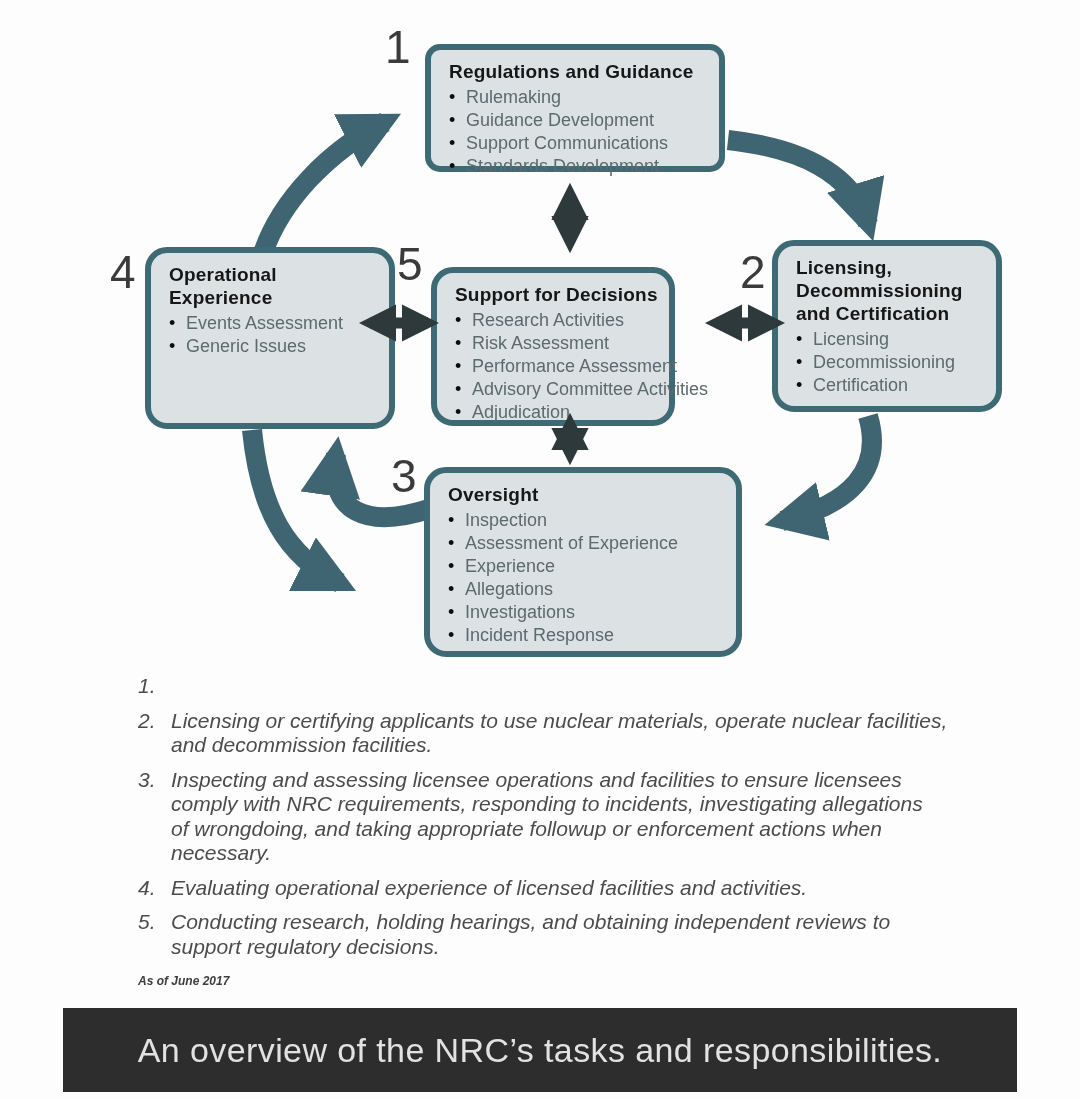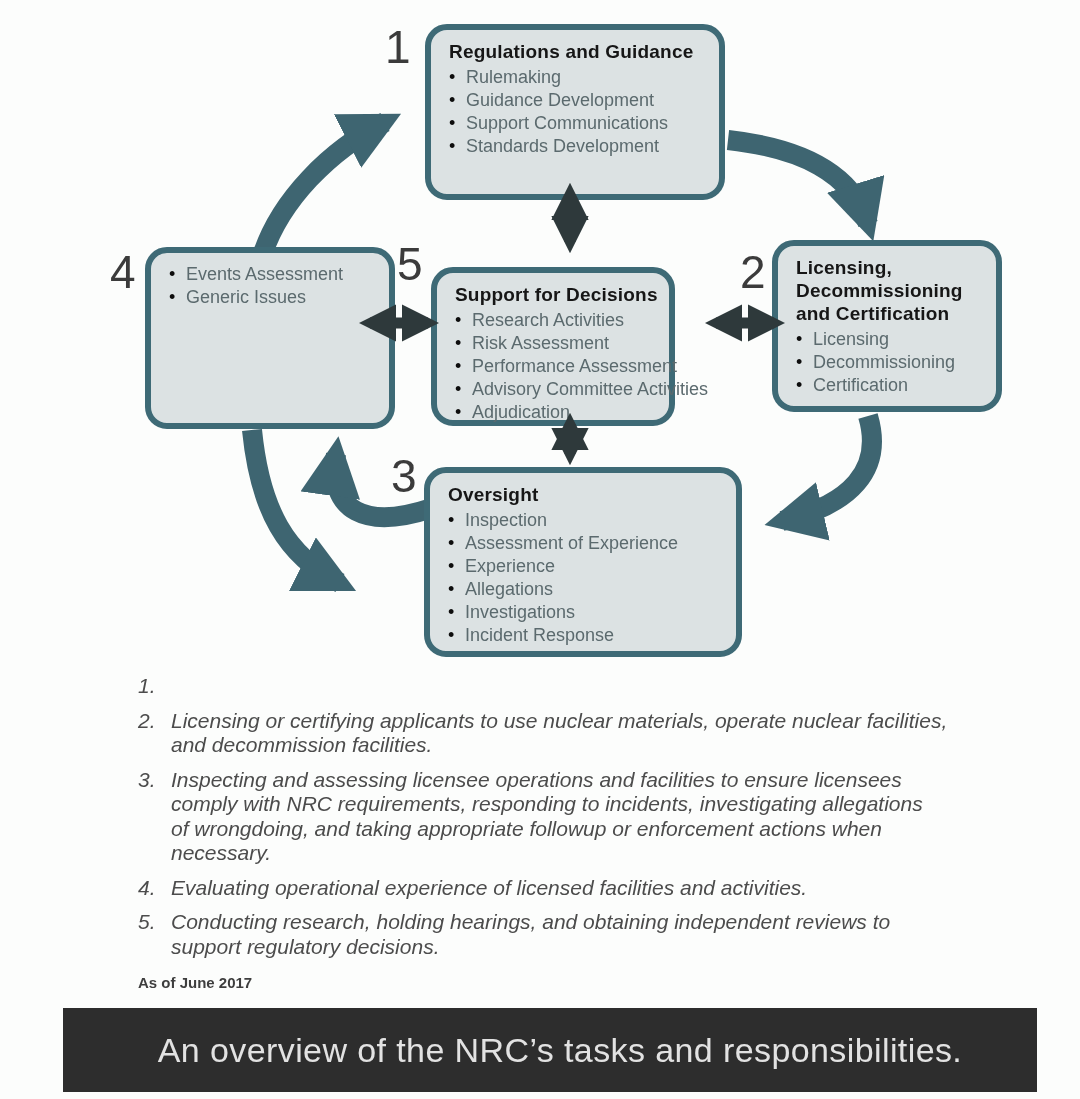--- a/index.html
+++ b/index.html
@@ -20,24 +20,24 @@
   .dot { width:17px; flex:none; color:#0d0d0d; font-size:18px; }
   .bt { font-size:18px; color:#5b6a6e; white-space:nowrap; }
   .num { position:absolute; z-index:2; font-size:46px; line-height:1;
     color:#3b3b3b; }
   .footnotes { position:absolute; left:138px; top:674px; width:880px; z-index:2; }
   .fn { display:flex; margin-bottom:10px; font-style:italic;
     font-size:21px; line-height:24.5px; color:#4c4c4c; }
   .fn-num { width:33px; flex:none; }
   .fn-text { white-space:pre-line; }
   .as-of { position:absolute; left:138px; top:974px; z-index:2;
-    font-size:15px; font-weight:bold; color:#3e3e3e; }
+    font-size:12px; font-weight:bold; font-style:italic; color:#3e3e3e; }
   .caption-bar { position:absolute; left:63px; top:1008px; width:954px;
     height:84px; background:#2d2d2d; z-index:4;
-    display:flex; align-items:center; justify-content:center;padding-left:20px; }
+    display:flex; align-items:center; justify-content:center; }
   .caption-text { font-size:34px; color:#e2e2e2; letter-spacing:0.4px; }
 </style>
 </head>
 <body>
 
 <div class="page">
 
   <svg id="svg-teal" class="layer" width="1080" height="670">
     <defs>
       <marker id="mTeal" viewBox="0 0 10 10" refX="7" refY="5" markerWidth="3" markerHeight="3" orient="auto-start-reverse">
@@ -50,21 +50,21 @@
     <path d="M 432 508 C 366 530 328 512 336 454" stroke="#3e6571" stroke-width="20" fill="none" marker-end="url(#mTeal)"></path>
     <path d="M 252 430 C 260 510 286 556 340 583" stroke="#3e6571" stroke-width="20" fill="none" marker-end="url(#mTeal)"></path>
   </svg>
 
   <div class="num" style="left:385px; top:24px;">1</div>
   <div class="num" style="left:740px; top:249px;">2</div>
   <div class="num" style="left:391px; top:453px;">3</div>
   <div class="num" style="left:110px; top:249px;">4</div>
   <div class="num" style="left:397px; top:241px;">5</div>
 
-  <div class="nbox" style="left:425px; top:24px; width:300px; height:176px;">
+  <div class="nbox" style="left:425px; top:44px; width:300px; height:128px;border-radius:15px;">
     <div class="nbox-title">Regulations and Guidance</div>
     <div>
         <div class="bi">
           <span class="dot">•</span>
           <span class="bt">Rulemaking</span>
         </div>
         <div class="bi">
           <span class="dot">•</span>
           <span class="bt">Guidance Development</span>
         </div>
@@ -123,20 +123,22 @@
           <span class="bt">Investigations</span>
         </div>
         <div class="bi">
           <span class="dot">•</span>
           <span class="bt">Incident Response</span>
         </div>
       </div>
   </div>
 
   <div class="nbox" style="left:145px; top:247px; width:250px; height:182px;">
+    <div class="nbox-title">Operational
+Experience</div>
     <div>
         <div class="bi">
           <span class="dot">•</span>
           <span class="bt">Events Assessment</span>
         </div>
         <div class="bi">
           <span class="dot">•</span>
           <span class="bt">Generic Issues</span>
         </div>
       </div>

